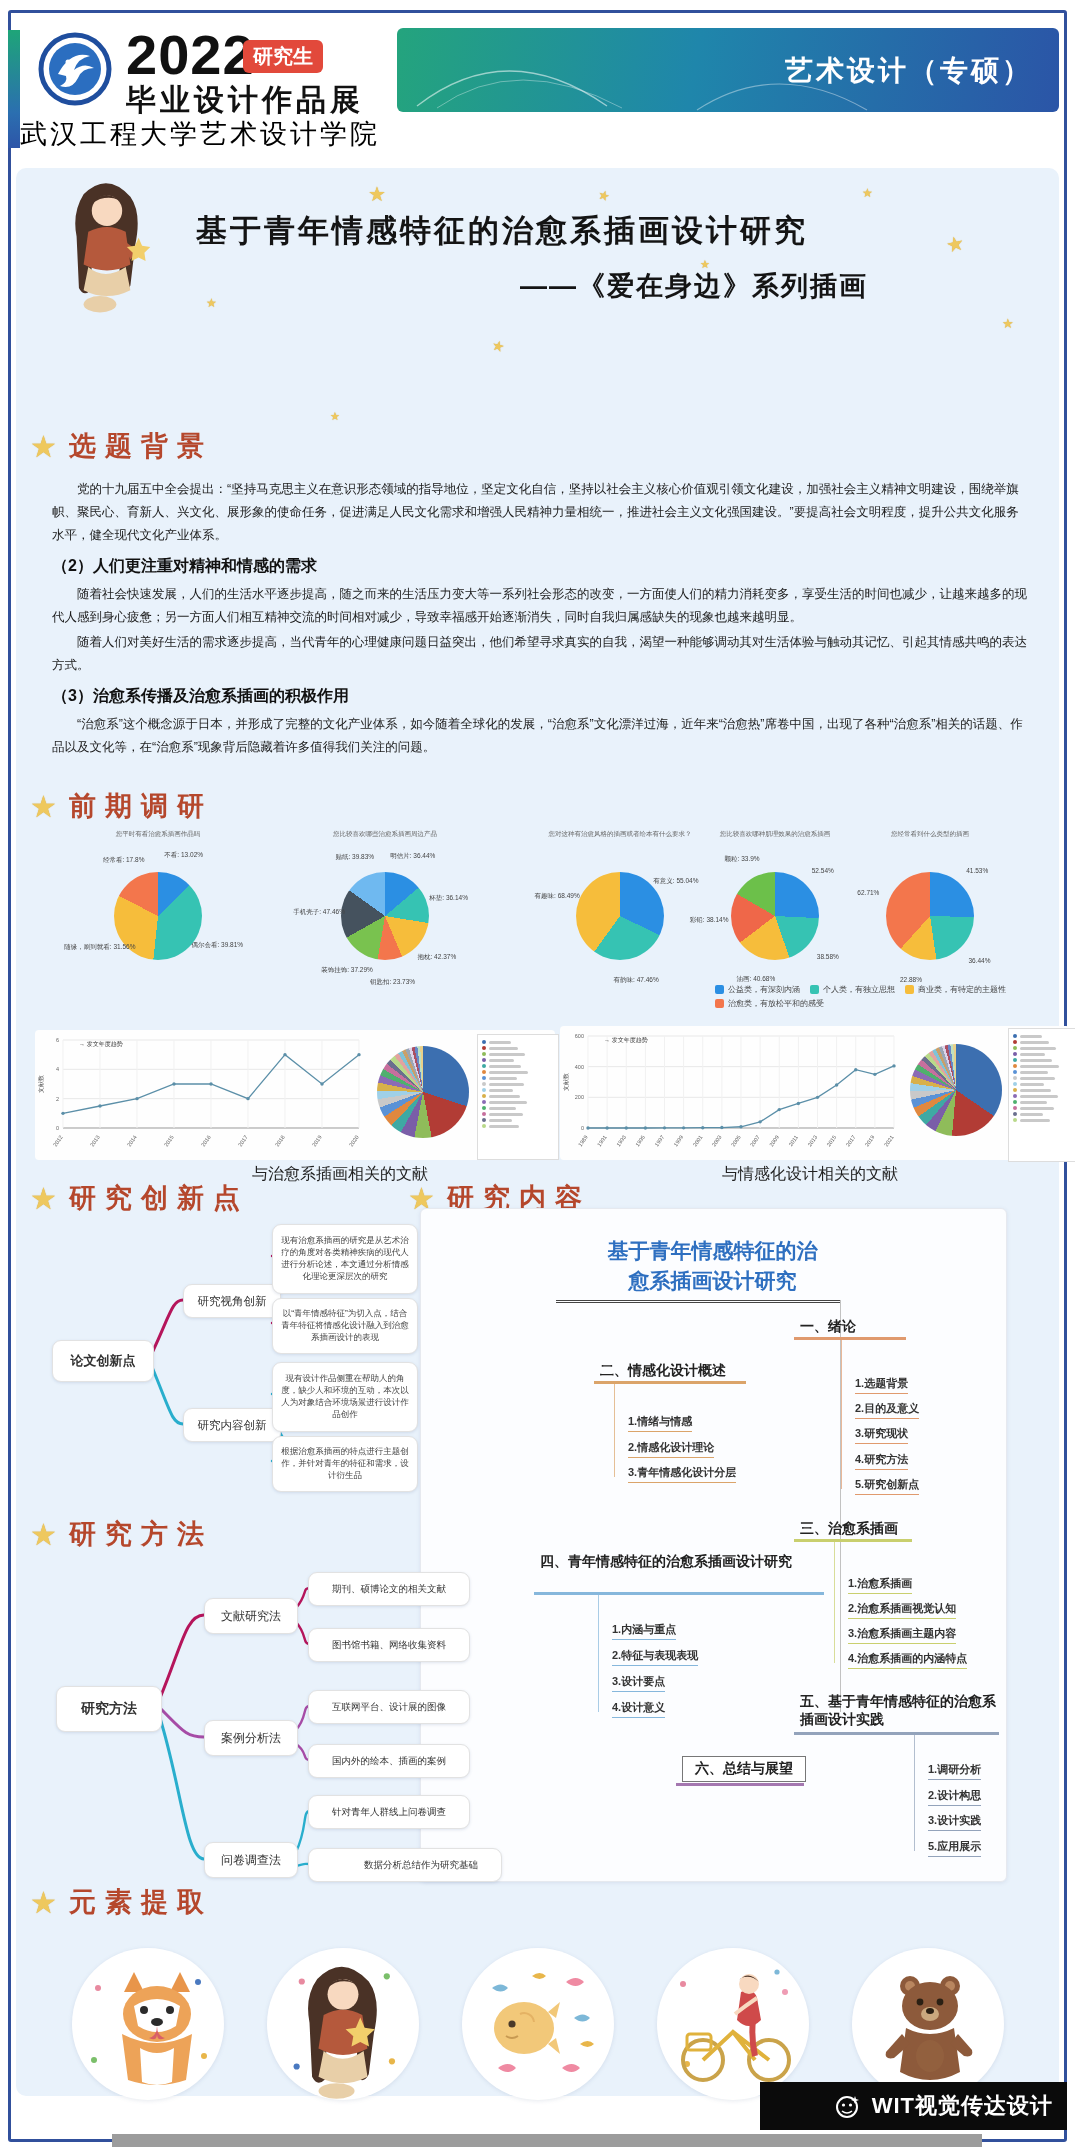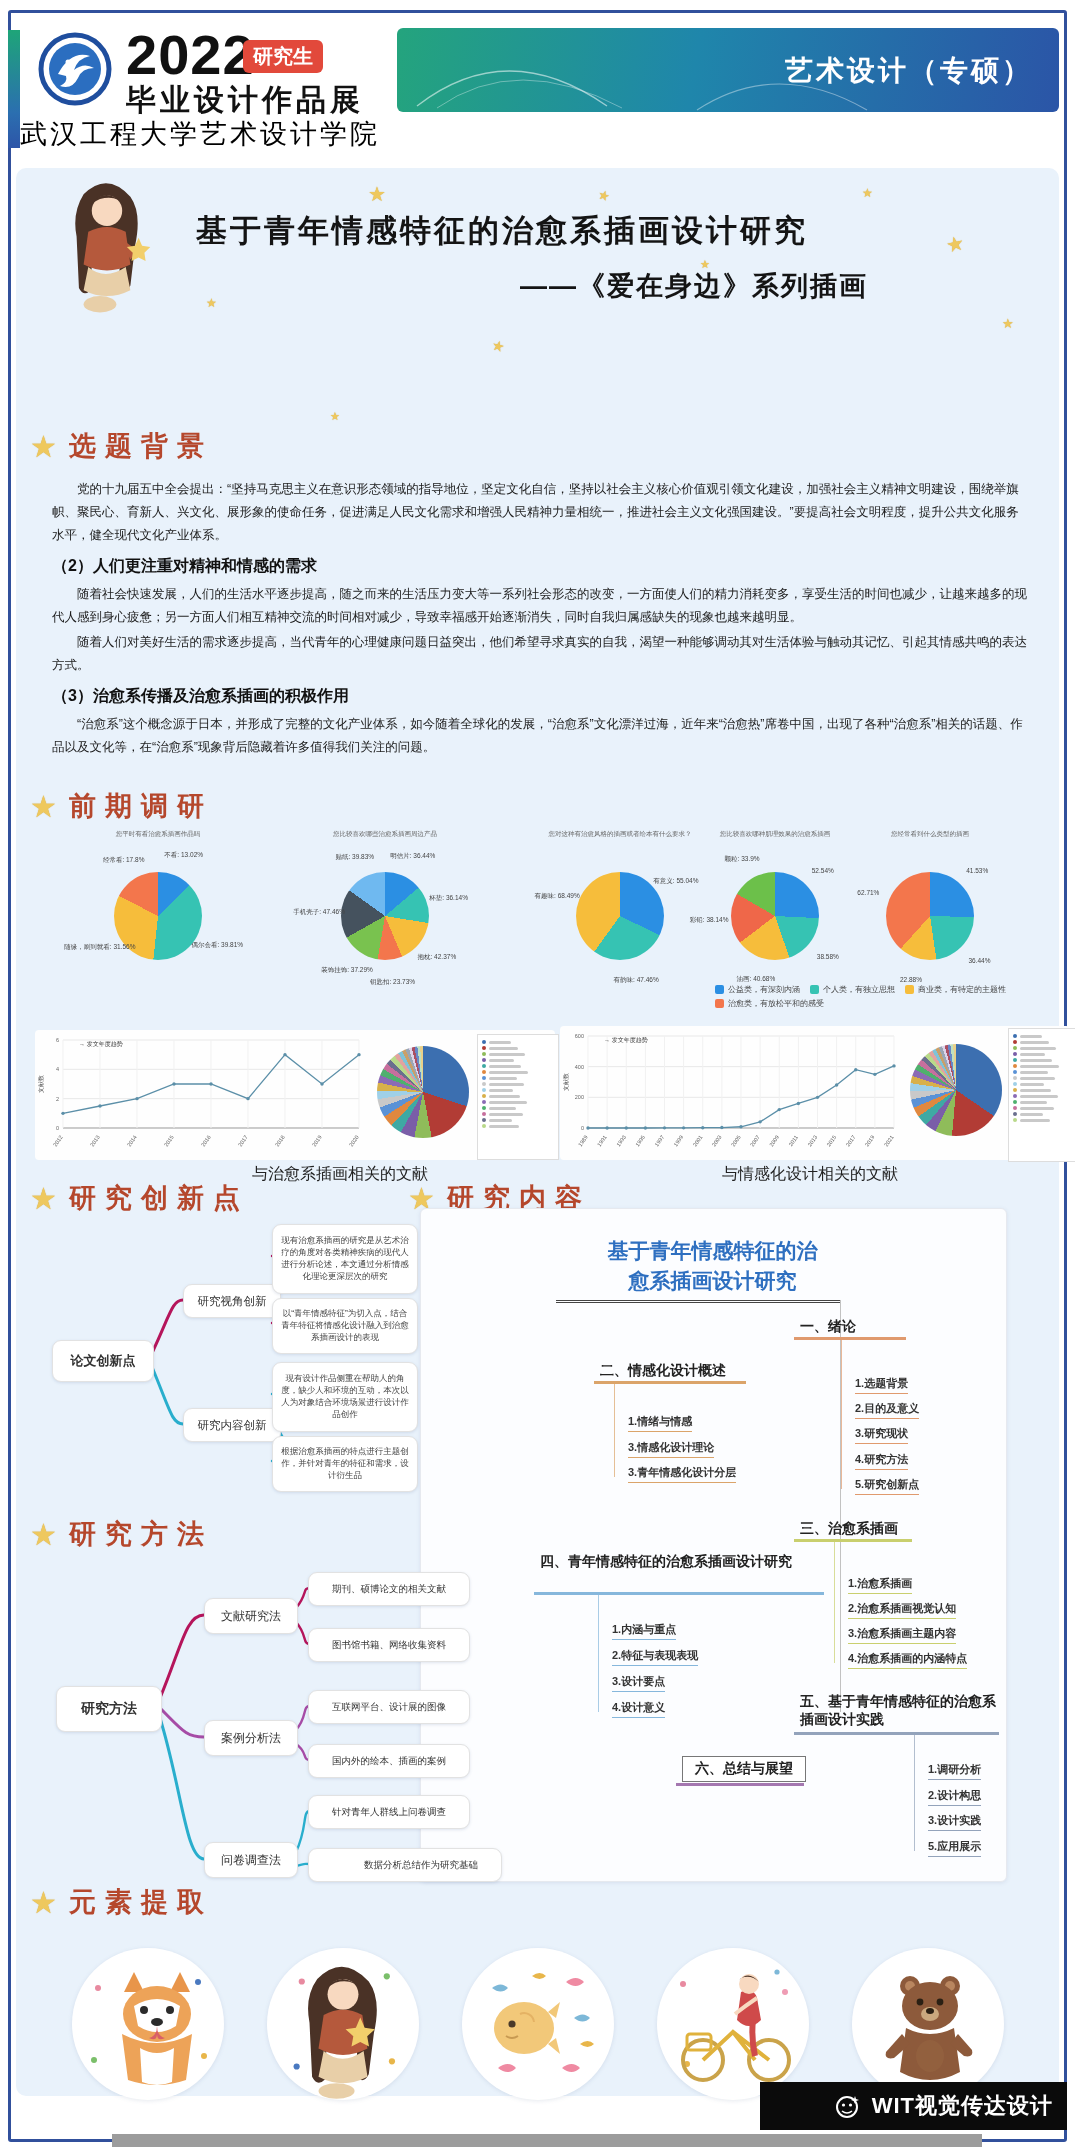--- a/index.html
+++ b/index.html
@@ -480,21 +480,21 @@
       <div style="position: absolute; left: 841px; top: 1339px; width: 1px; height: 149.8px; background: rgb(224, 154, 110); opacity: 0.7;"></div>
       <div class="ol-item" style="left: 855px; top: 1376px; border-bottom: 1.5px solid rgb(224, 154, 110);">1.选题背景</div>
       <div class="ol-item" style="left: 855px; top: 1401.2px; border-bottom: 1.5px solid rgb(224, 154, 110);">2.目的及意义</div>
       <div class="ol-item" style="left: 855px; top: 1426.4px; border-bottom: 1.5px solid rgb(224, 154, 110);">3.研究现状</div>
       <div class="ol-item" style="left: 855px; top: 1451.6px; border-bottom: 1.5px solid rgb(224, 154, 110);">4.研究方法</div>
       <div class="ol-item" style="left: 855px; top: 1476.8px; border-bottom: 1.5px solid rgb(224, 154, 110);">5.研究创新点</div>
       <div class="ol-sec" style="left: 600px; top: 1362px;">二、情感化设计概述</div>
       <div style="position: absolute; left: 594px; top: 1381px; width: 152px; height: 2.5px; background: rgb(219, 164, 106);"></div>
       <div style="position: absolute; left: 614px; top: 1383px; width: 1px; height: 94px; background: rgb(219, 164, 106); opacity: 0.7;"></div>
       <div class="ol-item" style="left: 628px; top: 1414px; border-bottom: 1.5px solid rgb(219, 164, 106);">1.情绪与情感</div>
-      <div class="ol-item" style="left: 628px; top: 1439.5px; border-bottom: 1.5px solid rgb(219, 164, 106);">3.情感化设计理论</div>
+      <div class="ol-item" style="left: 628px; top: 1439.5px; border-bottom: 1.5px solid rgb(219, 164, 106);">2.情感化设计理论</div>
       <div class="ol-item" style="left: 628px; top: 1465px; border-bottom: 1.5px solid rgb(219, 164, 106);">3.青年情感化设计分层</div>
       <div class="ol-sec" style="left: 800px; top: 1520px;">三、治愈系插画</div>
       <div style="position: absolute; left: 794px; top: 1539px; width: 118px; height: 2.5px; background: rgb(201, 207, 110);"></div>
       <div style="position: absolute; left: 834px; top: 1541px; width: 1px; height: 122px; background: rgb(201, 207, 110); opacity: 0.7;"></div>
       <div class="ol-item" style="left: 848px; top: 1576px; border-bottom: 1.5px solid rgb(201, 207, 110);">1.治愈系插画</div>
       <div class="ol-item" style="left: 848px; top: 1601px; border-bottom: 1.5px solid rgb(201, 207, 110);">2.治愈系插画视觉认知</div>
       <div class="ol-item" style="left: 848px; top: 1626px; border-bottom: 1.5px solid rgb(201, 207, 110);">3.治愈系插画主题内容</div>
       <div class="ol-item" style="left: 848px; top: 1651px; border-bottom: 1.5px solid rgb(201, 207, 110);">4.治愈系插画的内涵特点</div>
       <div class="ol-sec" style="left: 540px; top: 1552px; white-space: normal; width: 290px; line-height: 18px;">四、青年情感特征的治愈系插画设计研究</div>
       <div style="position: absolute; left: 534px; top: 1592px; width: 290px; height: 2.5px; background: rgb(134, 183, 220);"></div>

